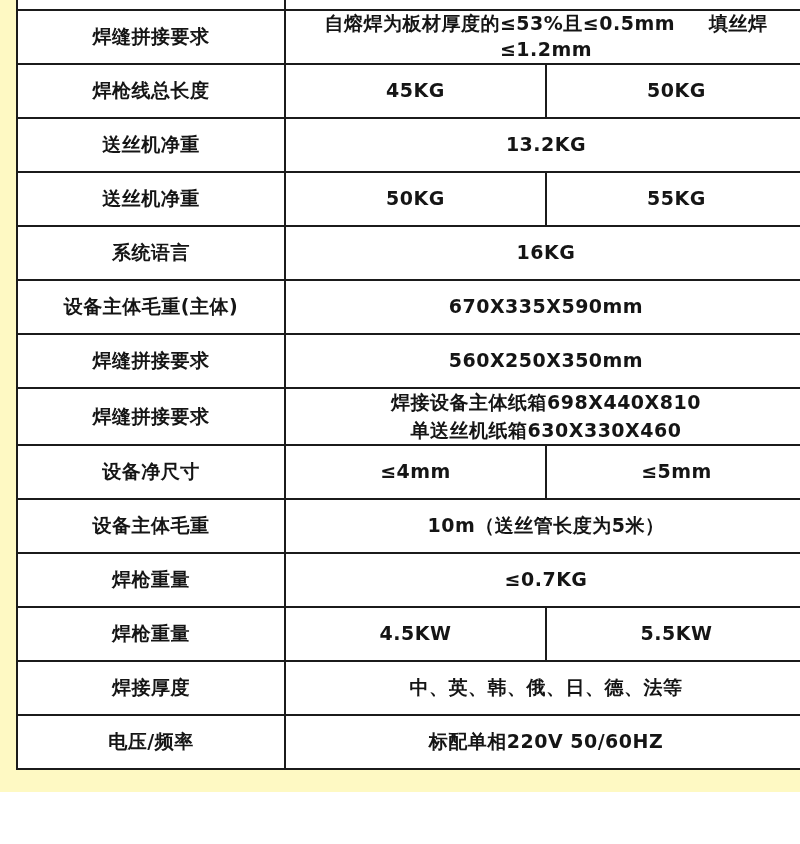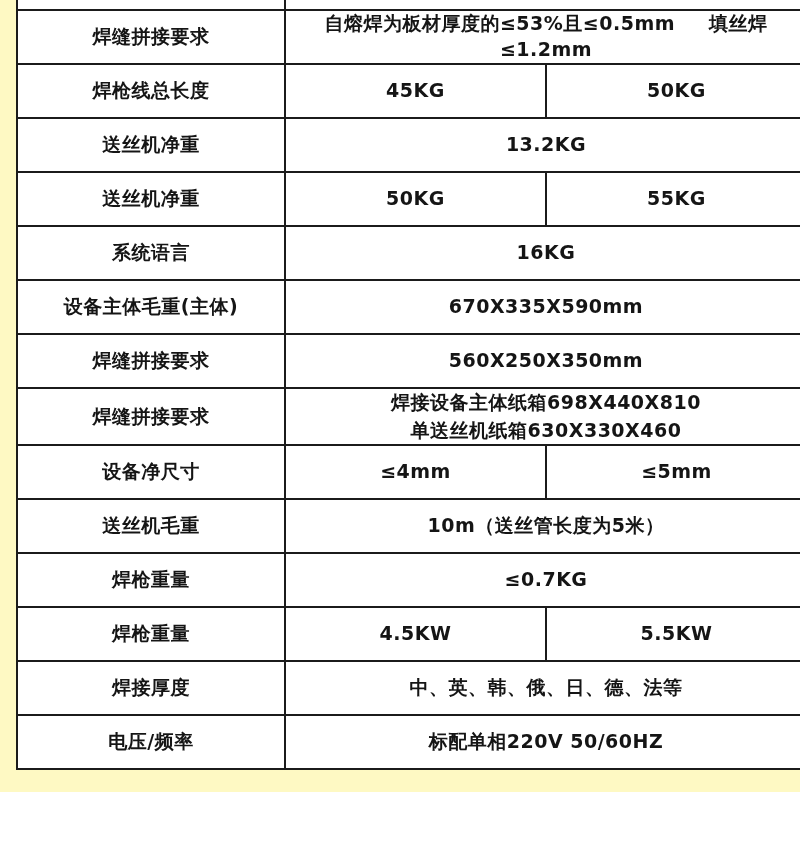--- a/index.html
+++ b/index.html
@@ -162,21 +162,21 @@
             </td>
         </tr>
 
         <tr>
           <td class="label-cell">设备净尺寸</td>
           <td class="value-cell value-half-left">≤4mm</td>
           <td class="value-cell value-half-right">≤5mm</td>
         </tr>
 
         <tr>
-          <td class="label-cell">送丝机毛重</td>
+          <td class="label-cell">设备主体毛重</td>
           <td class="value-cell value-full" colspan="2">10m（送丝管长度为5米）</td>
         </tr>
 
         <tr>
           <td class="label-cell">焊枪重量</td>
           <td class="value-cell value-full" colspan="2">≤0.7KG</td>
         </tr>
 
         <tr>
           <td class="label-cell">焊枪重量</td>

